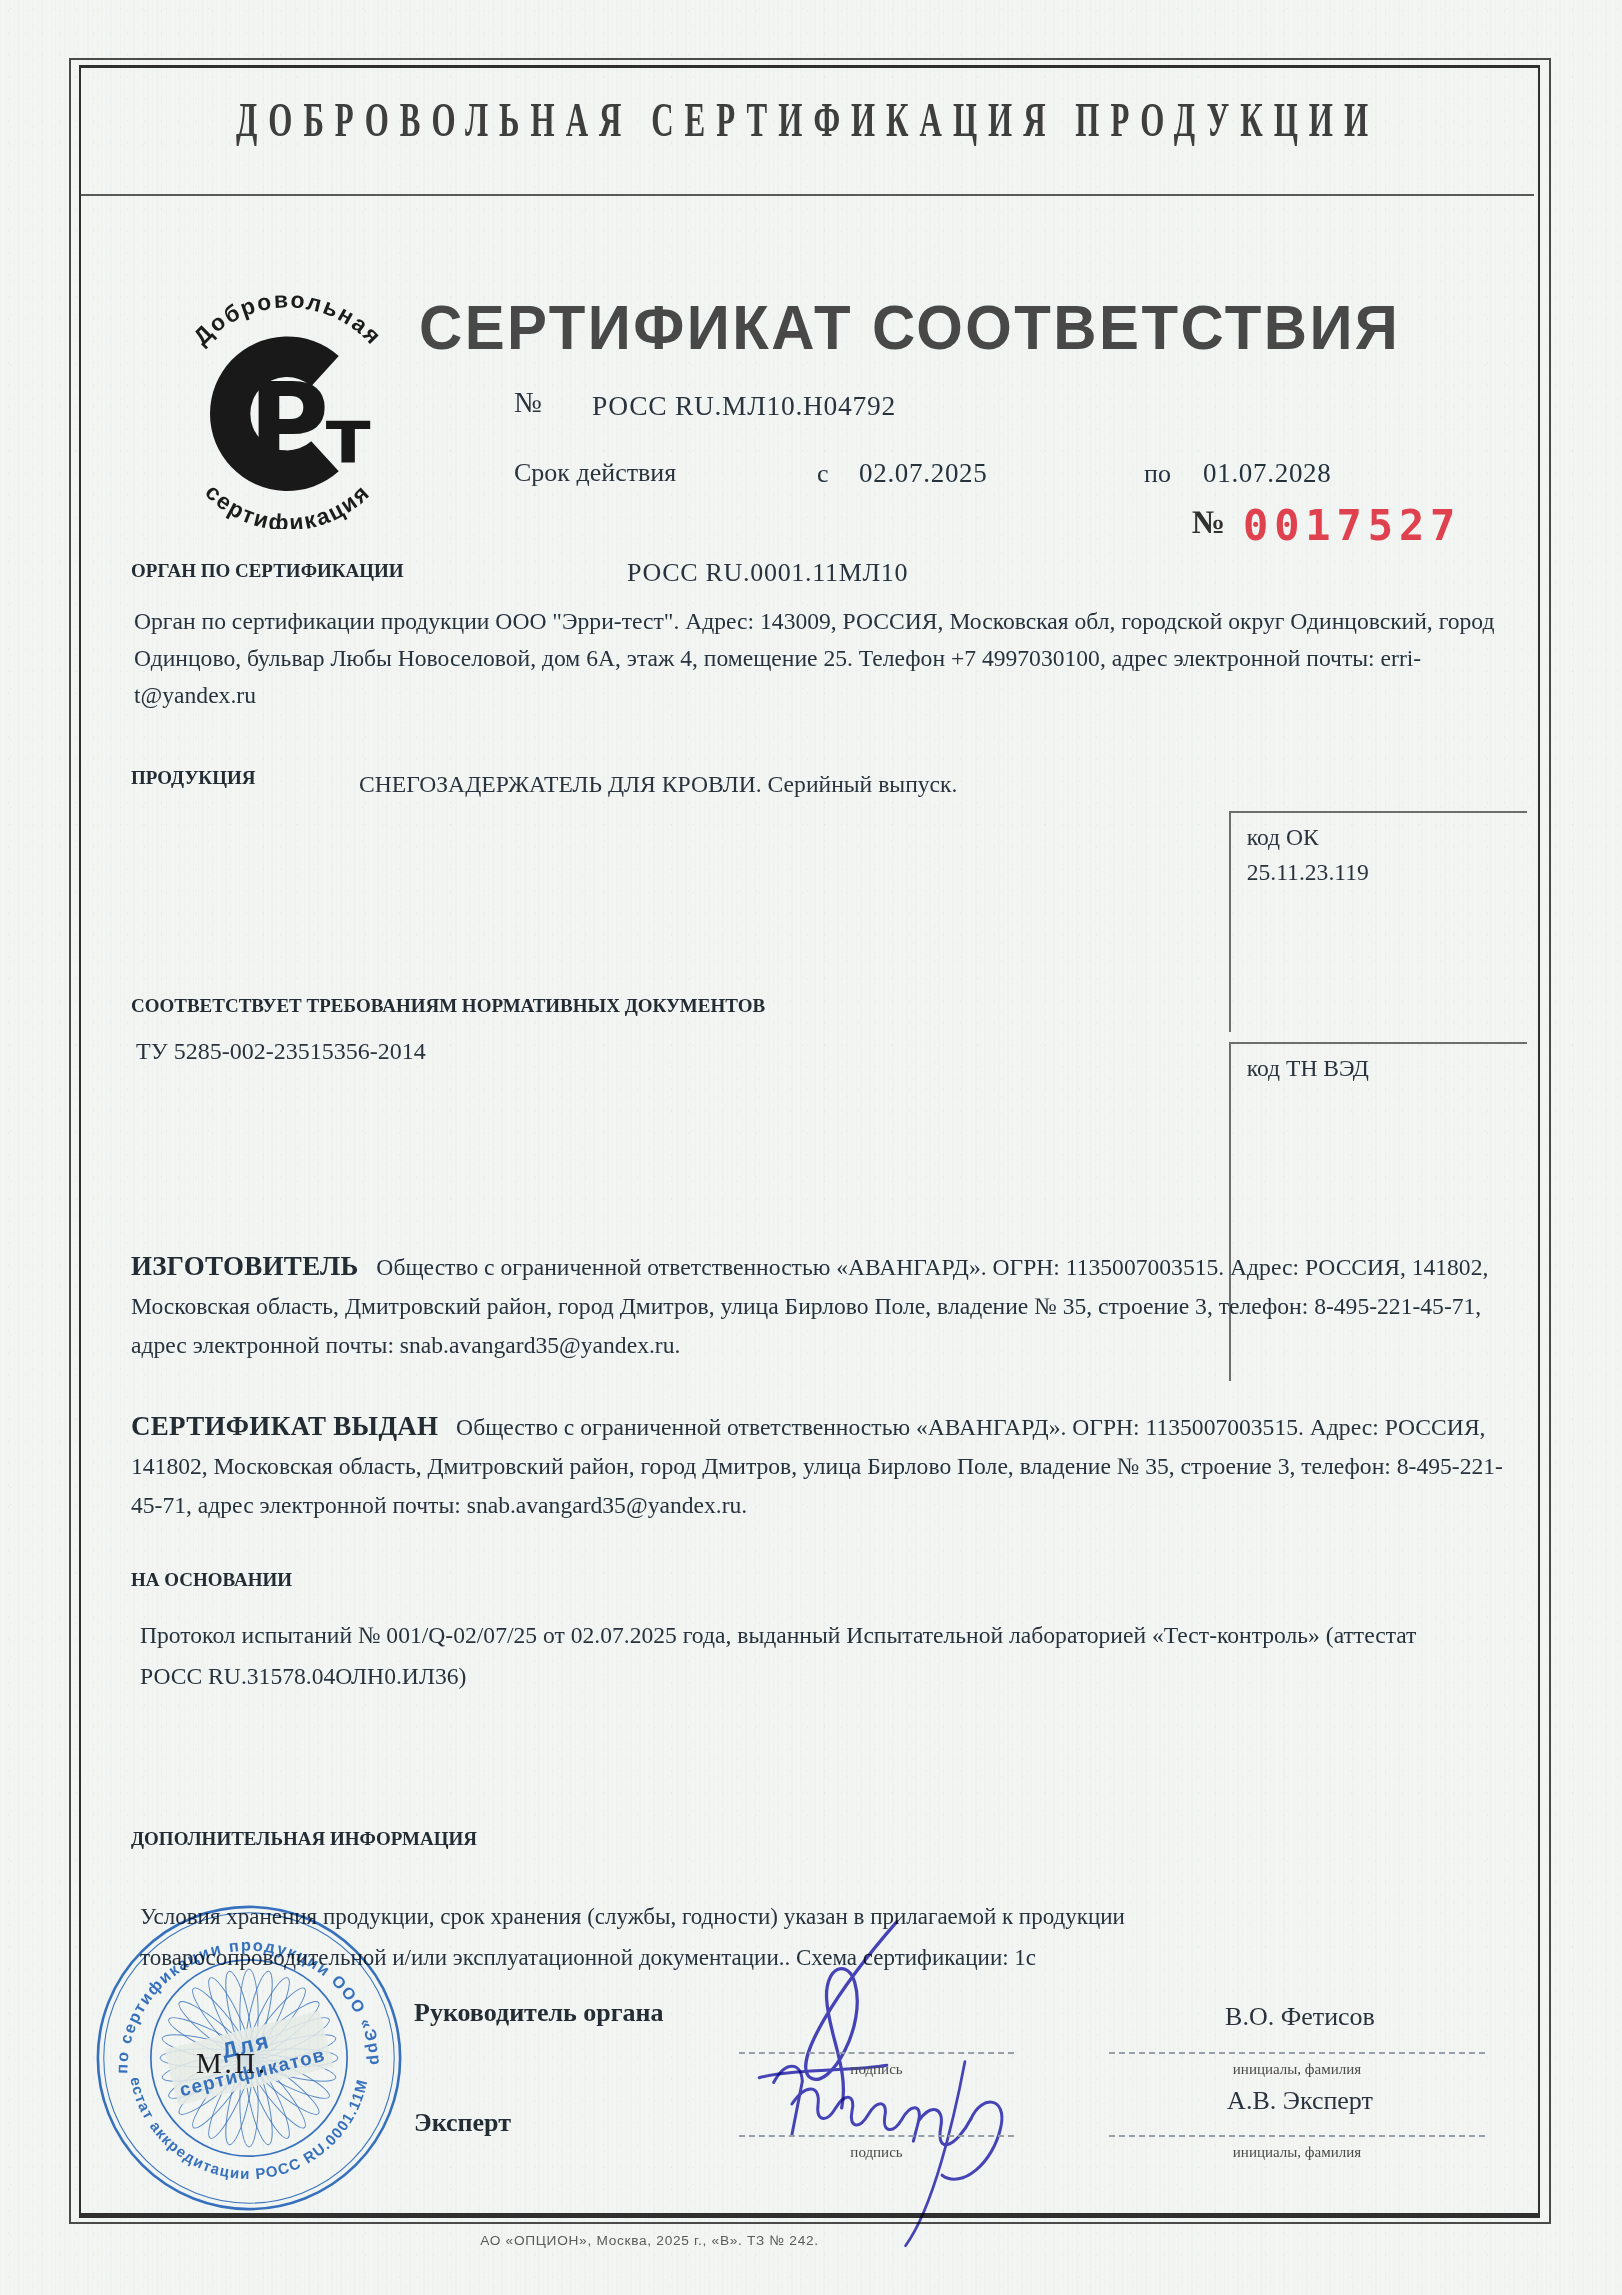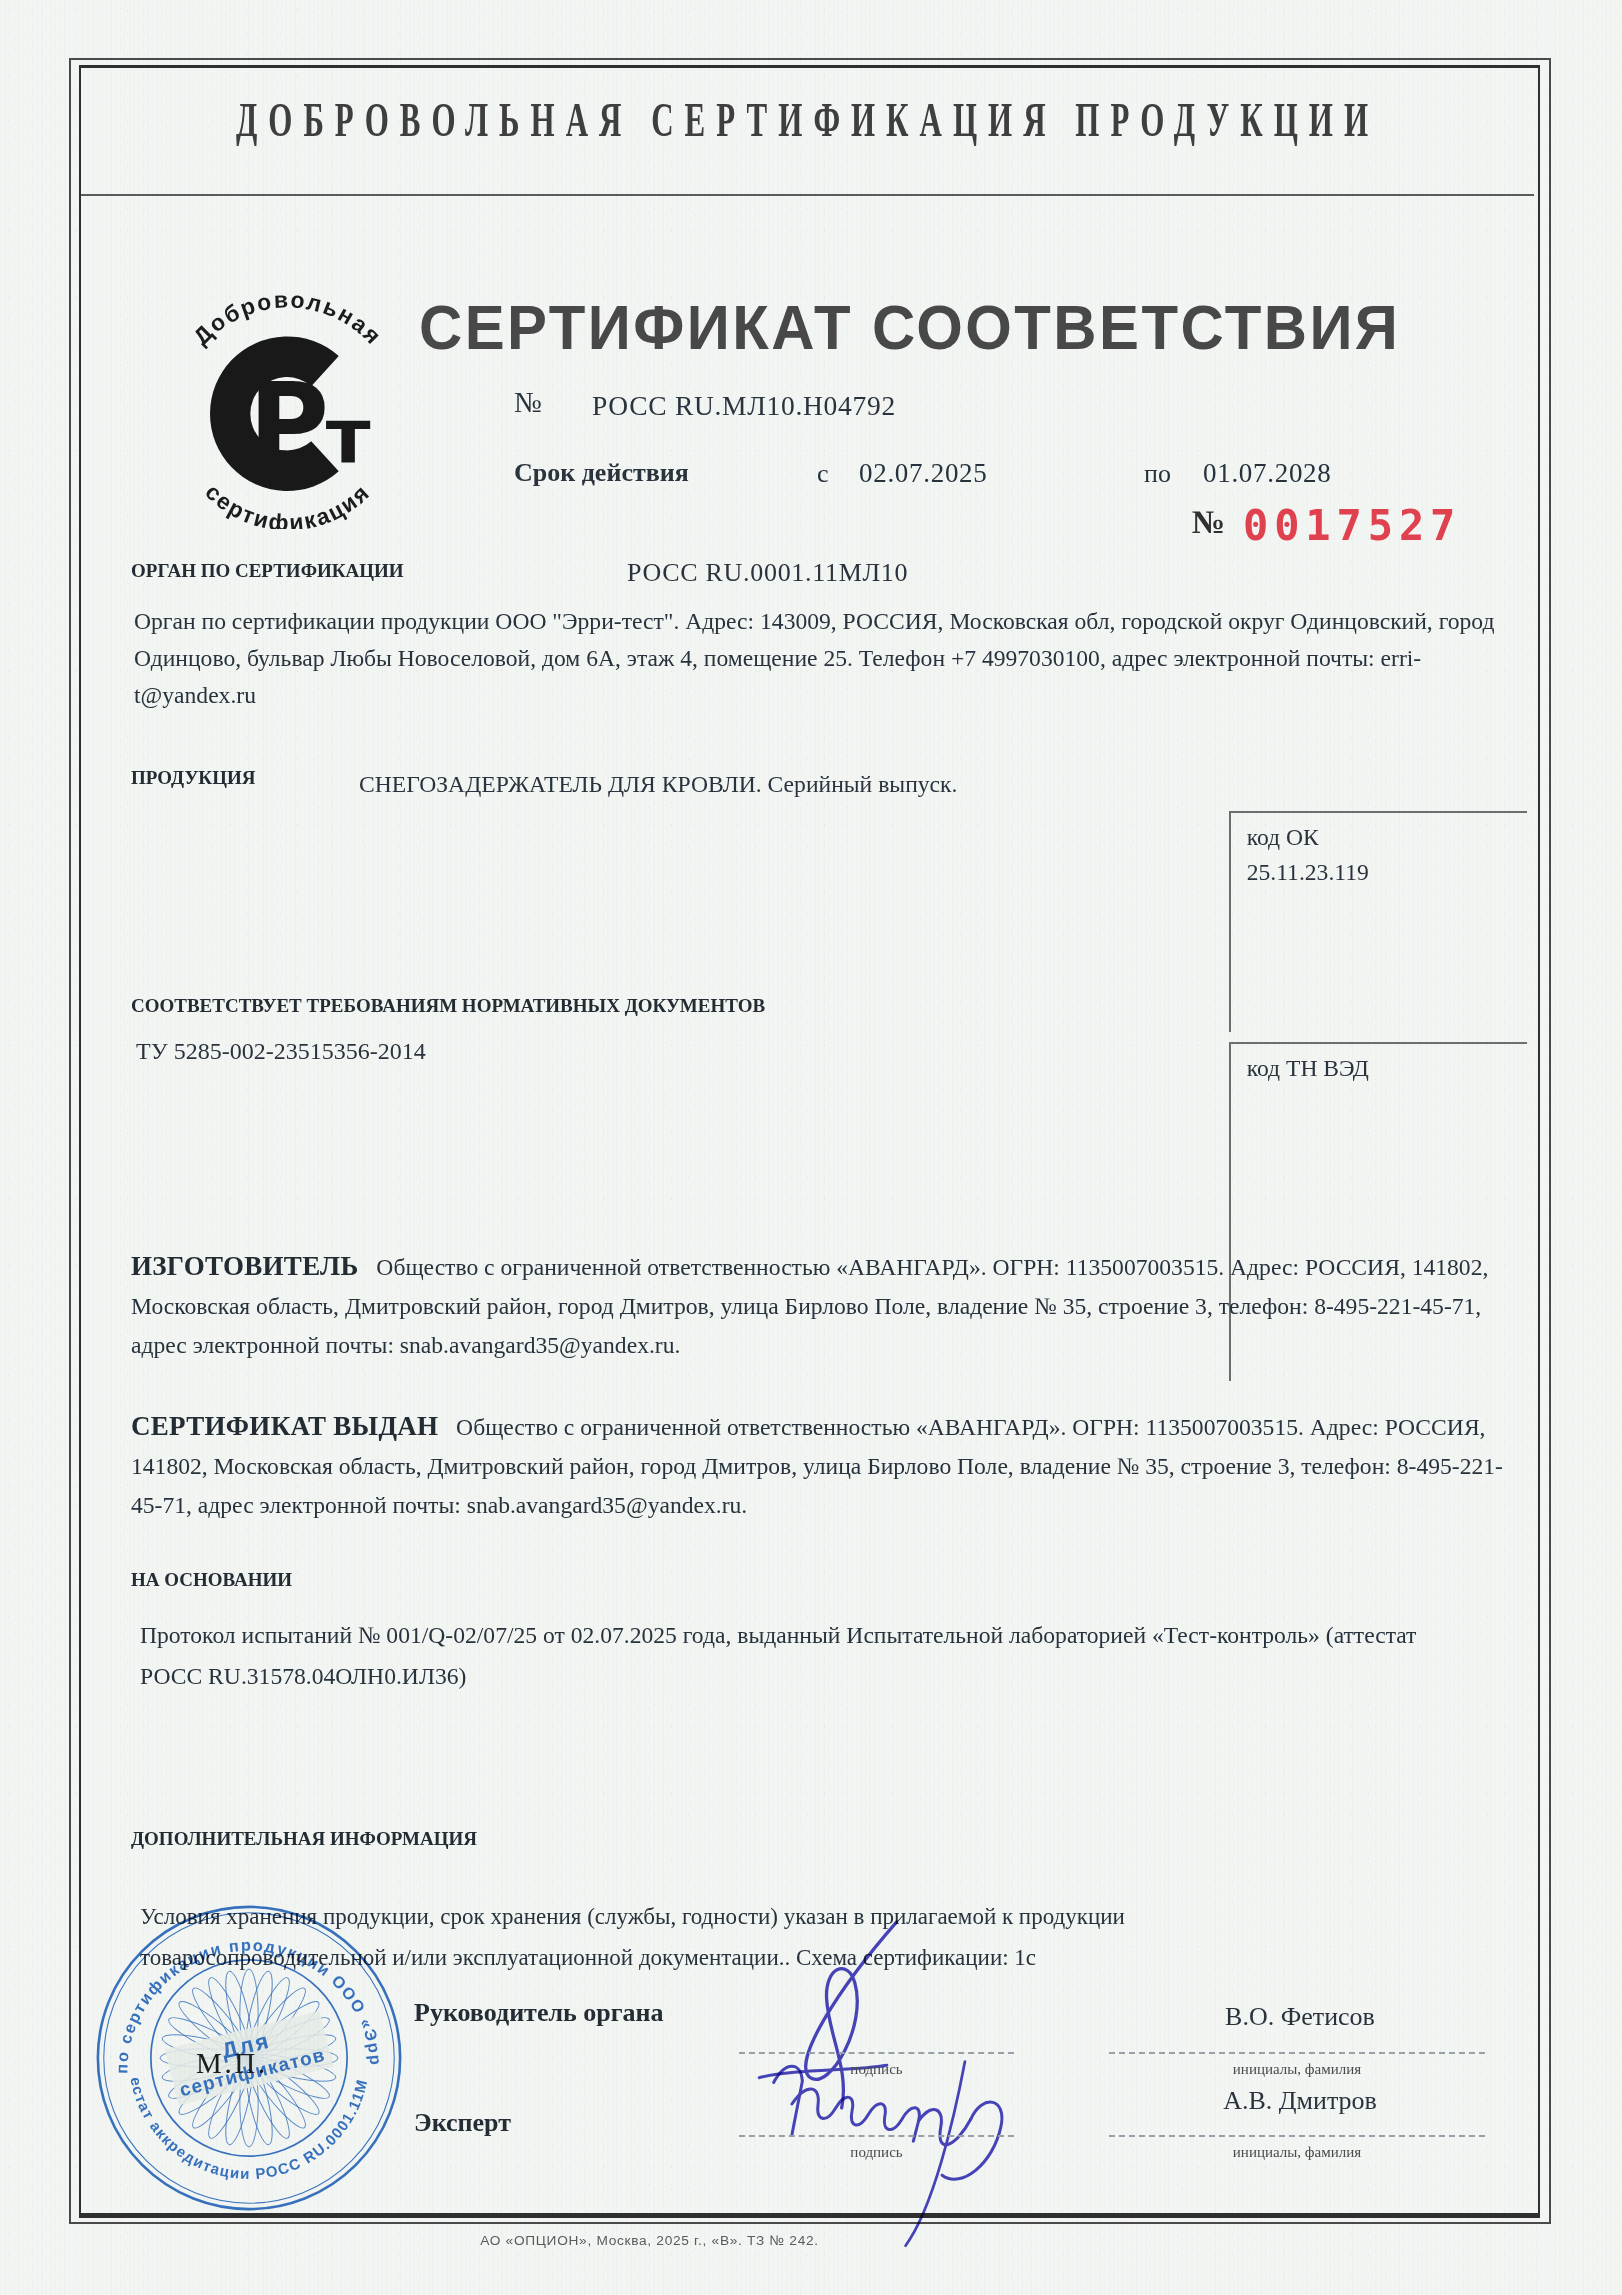--- a/index.html
+++ b/index.html
@@ -23,21 +23,21 @@
     transform:scaleY(1.55);transform-origin:top center;white-space:nowrap;
   }
   .main-title{
     left:419px;top:291px;width:1099px;
     font-family:"Liberation Sans", sans-serif;font-weight:bold;font-size:63px;
     letter-spacing:2.6px;color:#484848;white-space:nowrap;
     transform:scaleX(0.95);transform-origin:left center;
   }
   .num-row{left:514px;top:386px;font-size:29px;color:#2a333d;}
   .num-val{left:592px;top:390px;font-size:27.5px;letter-spacing:0.7px;color:#2a333d;}
-  .term-label{left:514px;top:458px;font-size:26px;font-weight:bold;color:#2b333c;}
+  .term-label{left:514px;top:458px;font-size:26px;font-weight:normal;color:#2b333c;}
   .term-s{left:817px;top:459px;font-size:26px;}
   .term-from{left:859px;top:458px;font-size:27px;letter-spacing:0.7px;text-align:right;}
   .term-po{left:1144px;top:459px;font-size:26px;}
   .term-to{left:1203px;top:458px;font-size:27px;letter-spacing:0.7px;}
   .blank-no-sign{left:1192px;top:504px;font-size:33px;font-weight:bold;color:#303030;}
   .blank-no{
     left:1243px;top:501px;font-family:"DejaVu Sans Mono", monospace;
     font-size:42px;font-weight:600;letter-spacing:5.9px;color:#e0414e;
   }
   .sec-label{font-size:19px;font-weight:bold;color:#232b33;white-space:nowrap;}
@@ -203,21 +203,21 @@
   </svg>
 
   <div class="abs dash-line" style="left:739px;top:2052px;width:275px;"></div>
   <div class="abs sig-caption" style="left:772px;top:2061px;width:209px;">подпись</div>
   <div class="abs sig-name" style="left:1112px;top:2002px;width:376px;">В.О. Фетисов</div>
   <div class="abs dash-line" style="left:1109px;top:2052px;width:376px;"></div>
   <div class="abs sig-caption" style="left:1109px;top:2061px;width:376px;">инициалы, фамилия</div>
 
   <div class="abs dash-line" style="left:739px;top:2135px;width:275px;"></div>
   <div class="abs sig-caption" style="left:772px;top:2144px;width:209px;">подпись</div>
-  <div class="abs sig-name" style="left:1112px;top:2086px;width:376px;">А.В. Дмитров</div>
+  <div class="abs sig-name" style="left:1112px;top:2086px;width:376px;">А.В. Эксперт</div>
   <div class="abs dash-line" style="left:1109px;top:2135px;width:376px;"></div>
   <div class="abs sig-caption" style="left:1109px;top:2144px;width:376px;">инициалы, фамилия</div>
 
 
   <div class="abs footer-line">АО «ОПЦИОН», Москва, 2025 г., «В». ТЗ № 242.</div>
 
 </div>
 
 
 </body></html>

